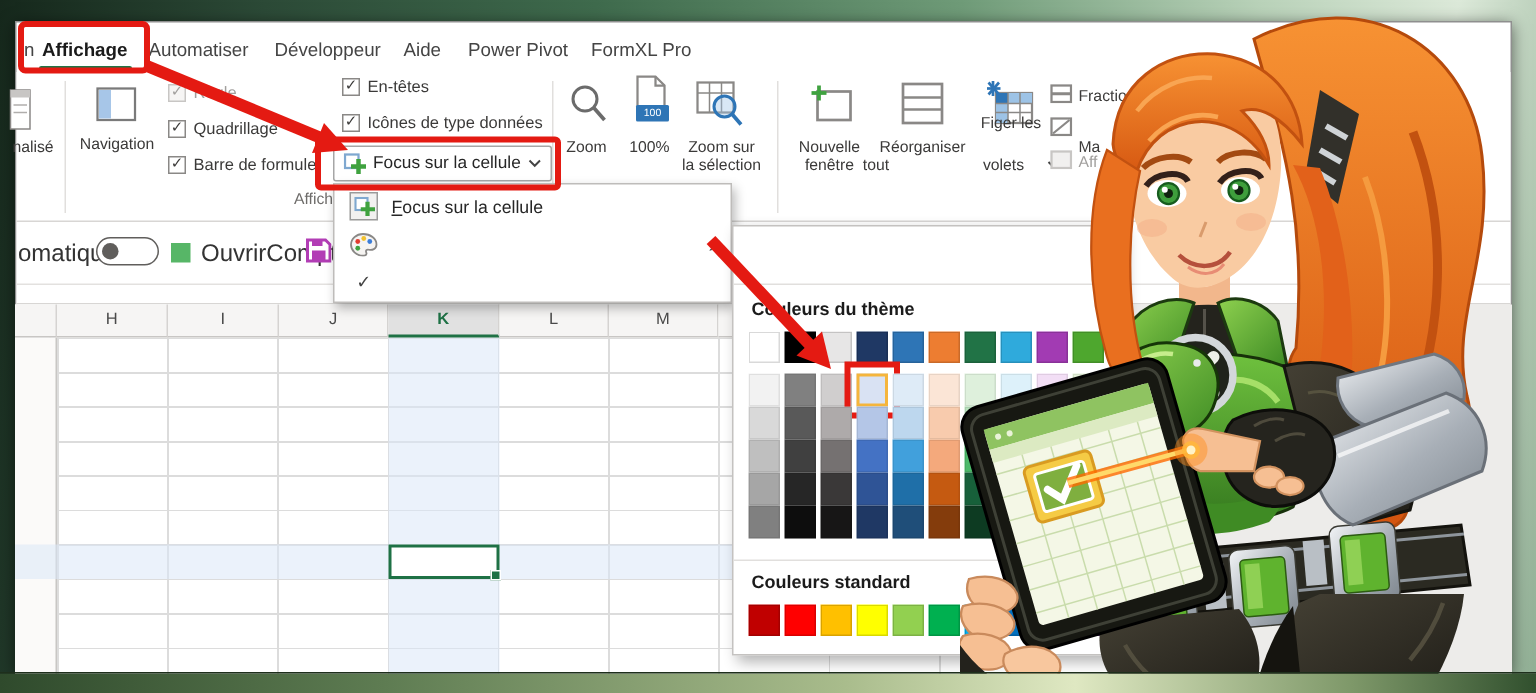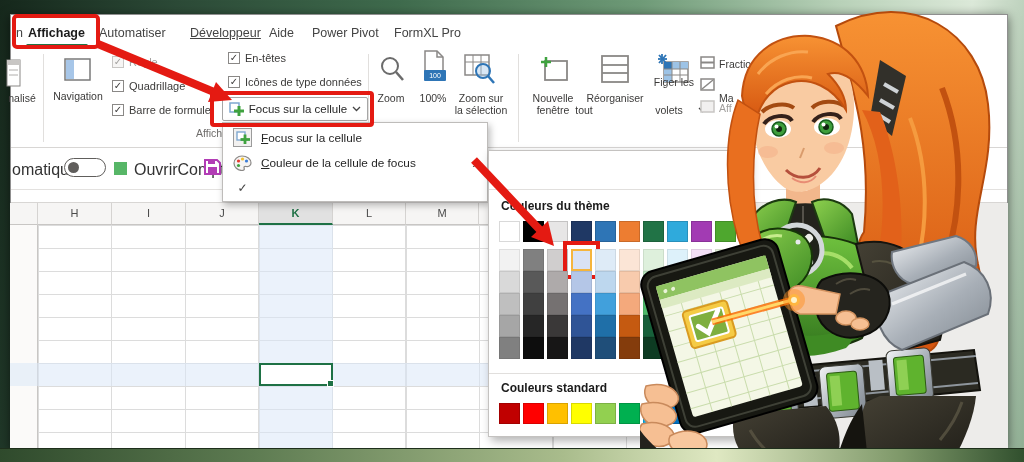--- a/index.html
+++ b/index.html
@@ -90,21 +90,21 @@
 </head>
 <body>
 
 <div class="stage">
 
   <div class="win"></div>
 
   <span class="tab" style="left:16px;">n</span>
   <span class="tab active" style="left:28px;">Affichage</span>
   <span class="tab" style="left:99px;">Automatiser</span>
-  <span class="tab" style="left:190px;text-decoration:underline;">Développeur</span>
+  <span class="tab" style="left:183px;">Développeur</span>
   <span class="tab" style="left:269px;">Aide</span>
   <span class="tab" style="left:312px;">Power Pivot</span>
   <span class="tab" style="left:394px;">FormXL Pro</span>
   <div class="tab-underline"></div>
 
   <div class="ribbon"></div>
 
   <svg class="ricon" style="left:6px;top:58px;" width="16" height="32">
     <rect x="1" y="2" width="13" height="26" fill="#fff" stroke="#8A8886"></rect>
     <rect x="1" y="2" width="13" height="5" fill="#C8C6C4"></rect>
@@ -283,21 +283,20 @@
       <span class="mlabel"><span class="ul">F</span><span>ocus sur la cellule</span></span>
     </div>
     <div class="mitem">
       <svg width="19" height="16">
         <path d="M9,1 C14,1 18,4 18,8 C18,11 15,12 13,11.5 C11.4,11.1 10.6,12 11.2,13.4 C11.8,14.8 10.4,15.5 9,15.5 C4.5,15.5 1,12 1,8.2 C1,4.3 4.5,1 9,1 Z" fill="#F6F4F2" stroke="#8A8886" stroke-width="1.2"></path>
         <circle cx="5.5" cy="6" r="1.6" fill="#E23B2E"></circle>
           <circle cx="9.5" cy="4" r="1.6" fill="#F2C231"></circle>
         <circle cx="13.5" cy="6" r="1.6" fill="#3B7DD8"></circle>
           <circle cx="5.5" cy="10.5" r="1.6" fill="#3FA23F"></circle>
       </svg>
-      <span class="mlabel"><span class="ul">C</span><span>ouleur de la cellule de focus</span></span>
       <span class="spacer"></span>
       <span class="subarrow">›</span>
     </div>
     <div class="mitem">
       <span class="mcheck">✓</span>
     </div>
   </div>
 
   <div class="panel">
     <div class="pdiv" style="top:38px;"></div>

